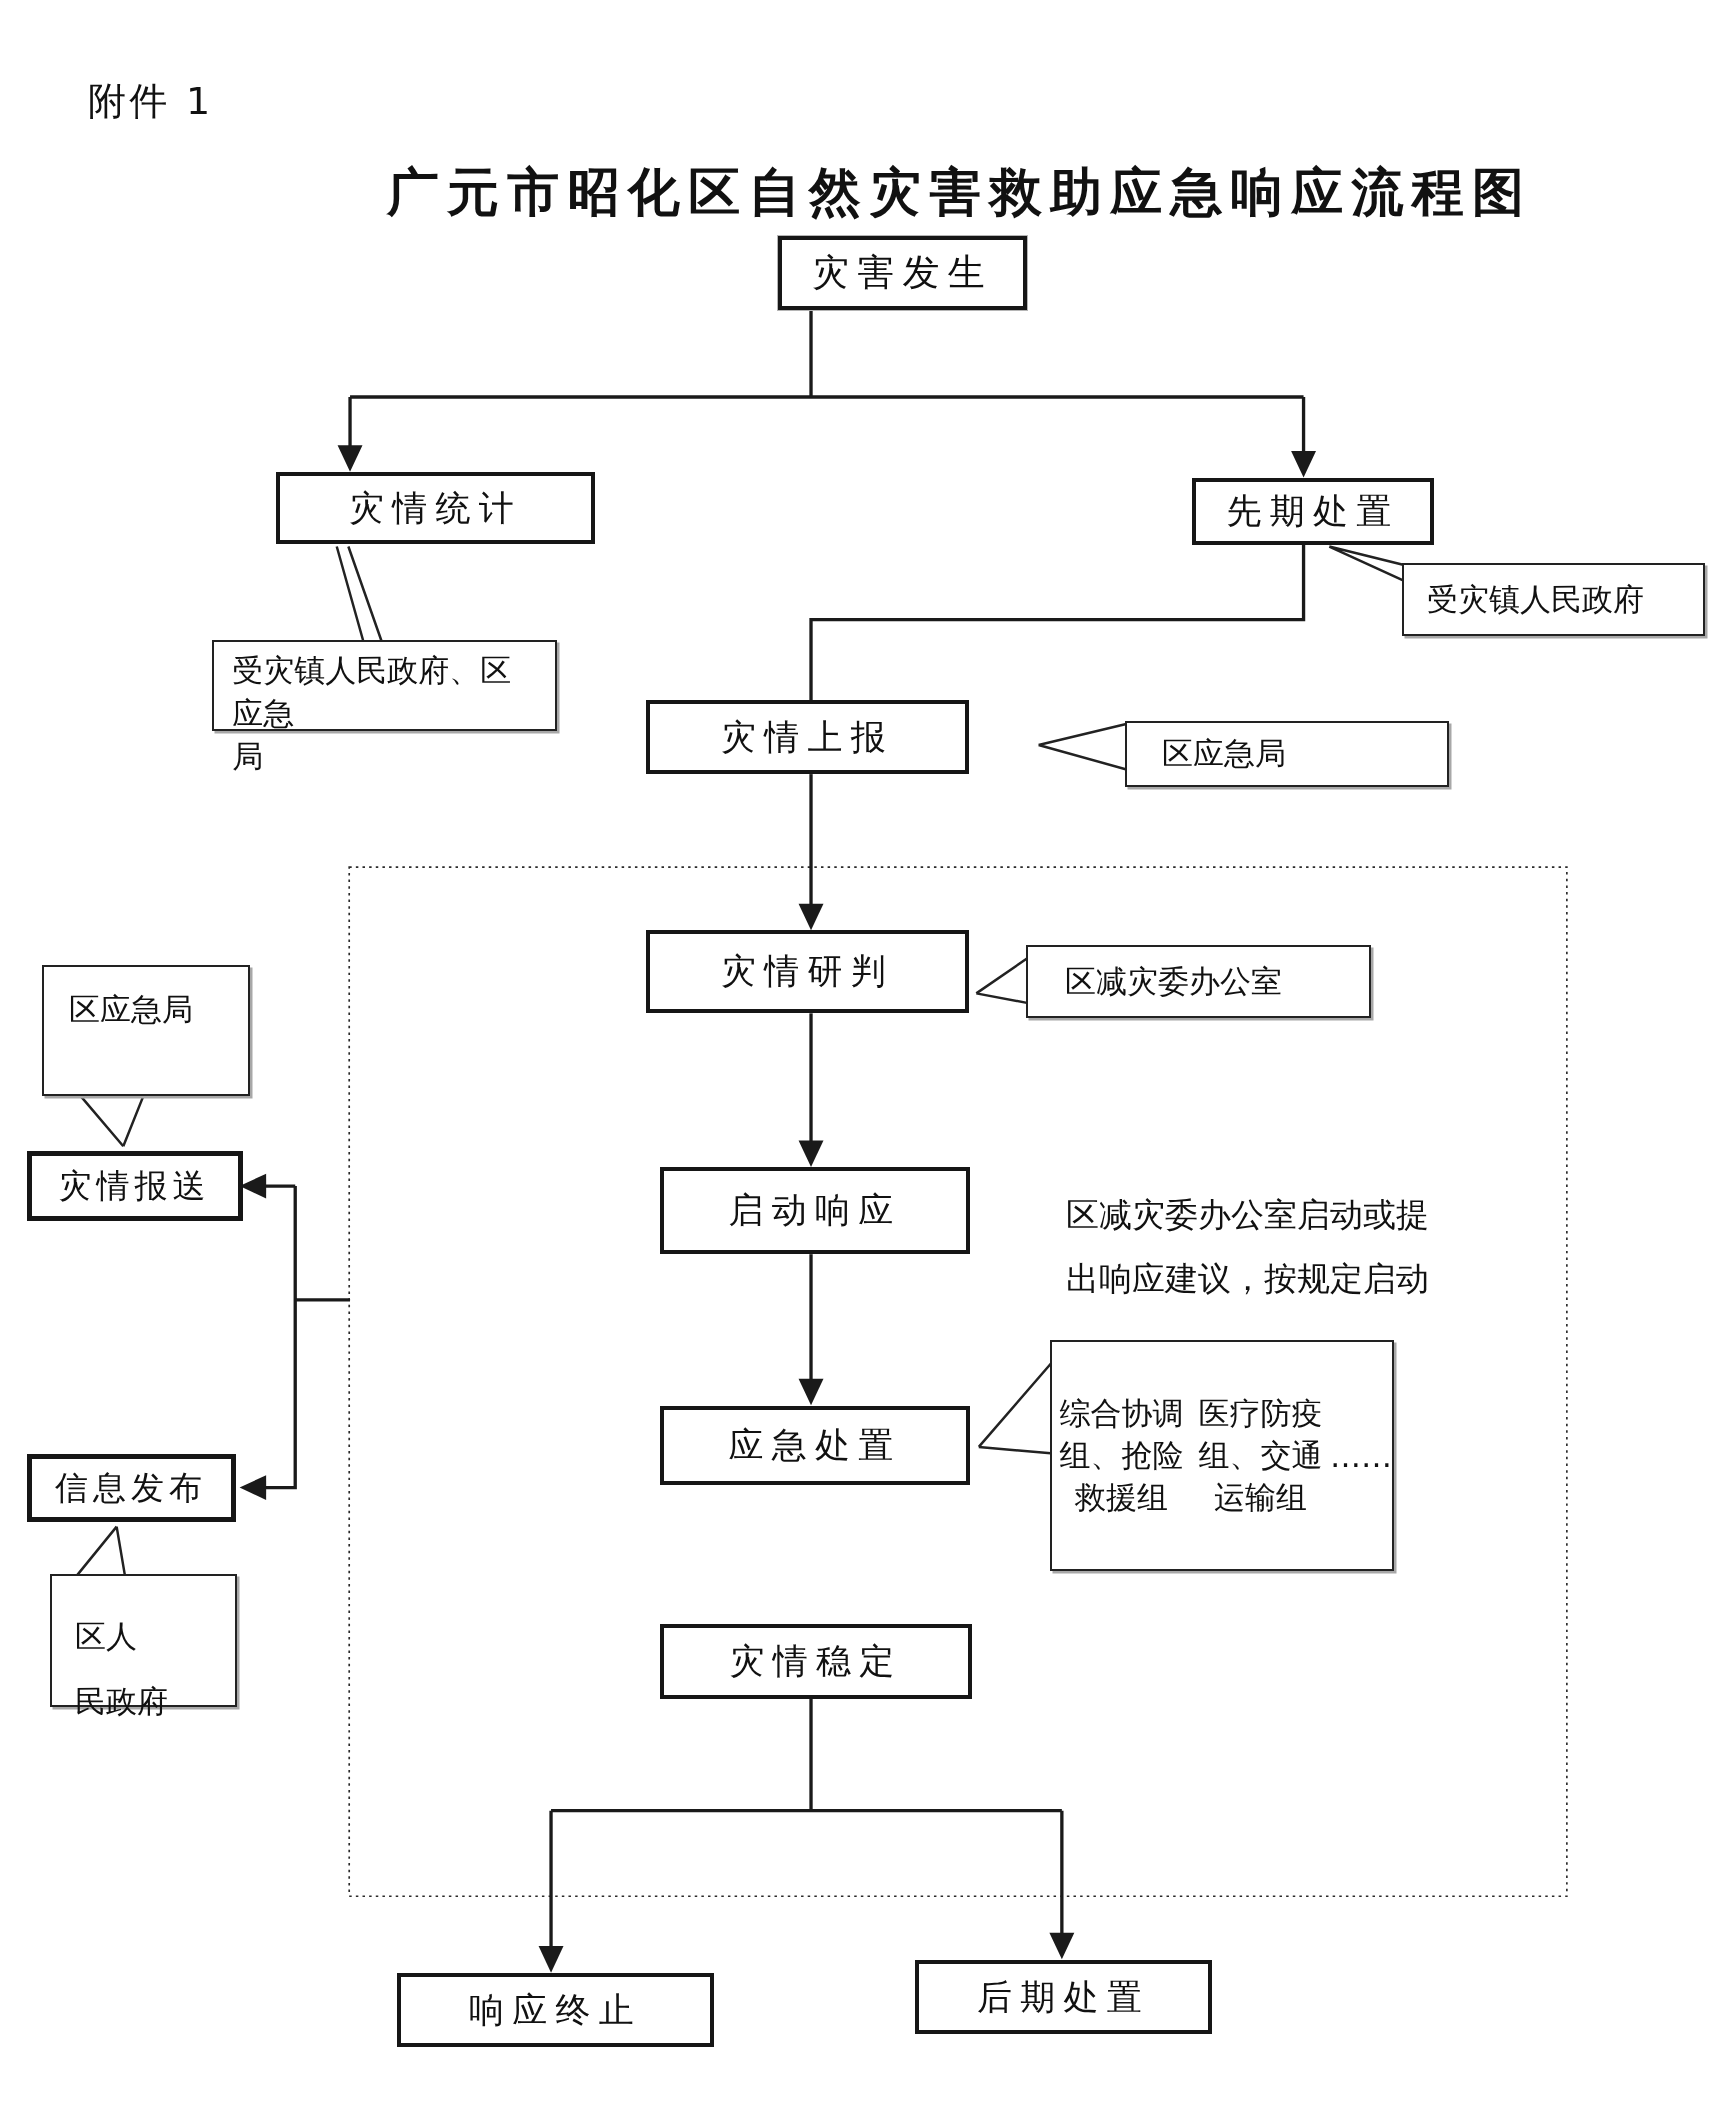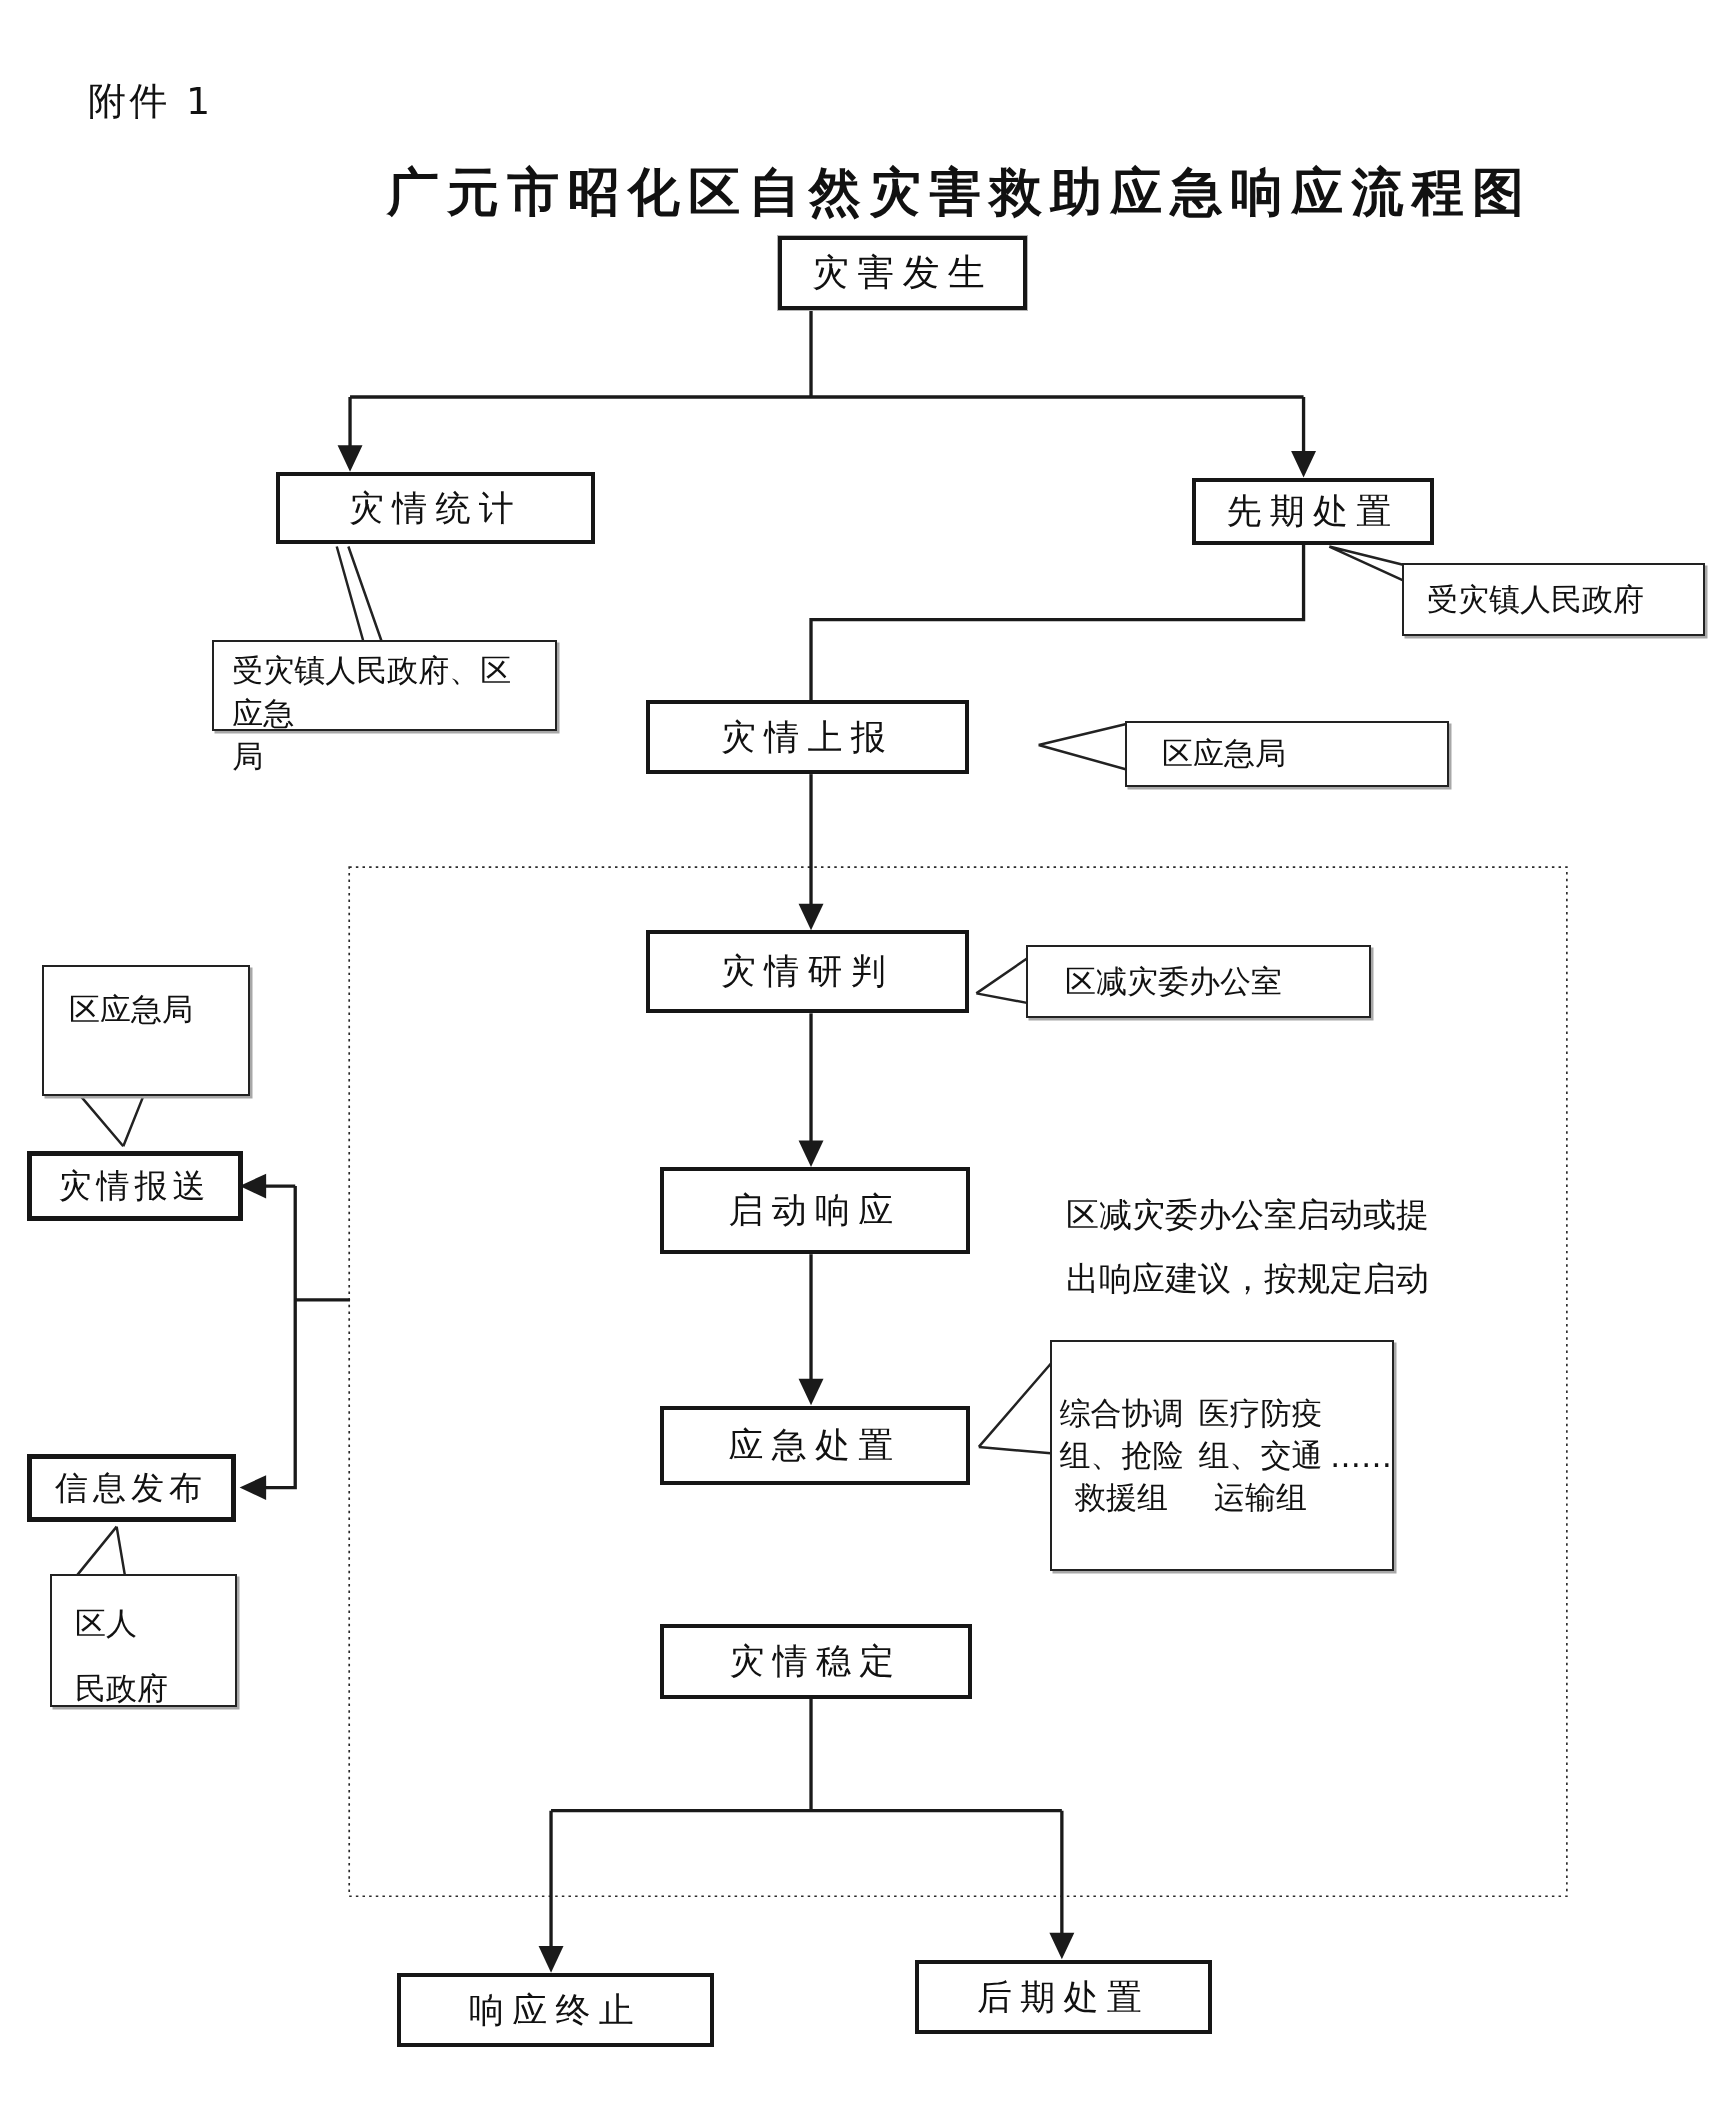--- a/index.html
+++ b/index.html
@@ -24,21 +24,21 @@
   .n-later{left:915px;top:1960px;width:297px;height:74px;}
   .n-send{left:26.6px;top:1151px;width:216px;height:70px;border-width:5.8px;font-size:33px;letter-spacing:5px;}
   .n-release{left:26.6px;top:1454px;width:209px;height:68px;border-width:5px;font-size:33px;letter-spacing:5px;}
   .callout{position:absolute;background:#fff;border:2.5px solid #222;
            box-shadow:2.5px 2.5px 0 #a8a8a8;font-size:31px;}
   .c-stats{left:212px;top:640px;width:345px;height:91px;padding:6.6px 18.3px;line-height:1.4;}
   .c-town{left:1402px;top:563px;width:303px;height:73px;display:flex;align-items:center;padding-left:23px;}
   .c-bureau-r{left:1125px;top:721px;width:324px;height:66px;display:flex;align-items:center;padding-left:35px;}
   .c-office{left:1026px;top:945px;width:345px;height:73px;display:flex;align-items:center;padding-left:37px;}
   .c-bureau-l{left:42px;top:965px;width:208px;height:131px;padding:21.6px 0 0 25px;}
-  .c-gov{left:50px;top:1574px;width:187px;height:133px;padding:15px 0 0 23px;line-height:2.1;}
+  .c-gov{left:50px;top:1574px;width:187px;height:133px;padding:28px 0 0 23px;line-height:2.1;}
   .c-groups{left:1050px;top:1340px;width:344px;height:231px;display:flex;flex-direction:row;
             justify-content:space-evenly;align-items:center;text-align:center;}
   .note{position:absolute;left:1066px;top:1183px;width:382px;font-size:33px;line-height:1.95;}
 </style>
 </head>
 <body>
 
 <div class="canvas">
 
   <svg class="connectors" viewBox="0 0 2088 2556" xmlns="http://www.w3.org/2000/svg">

